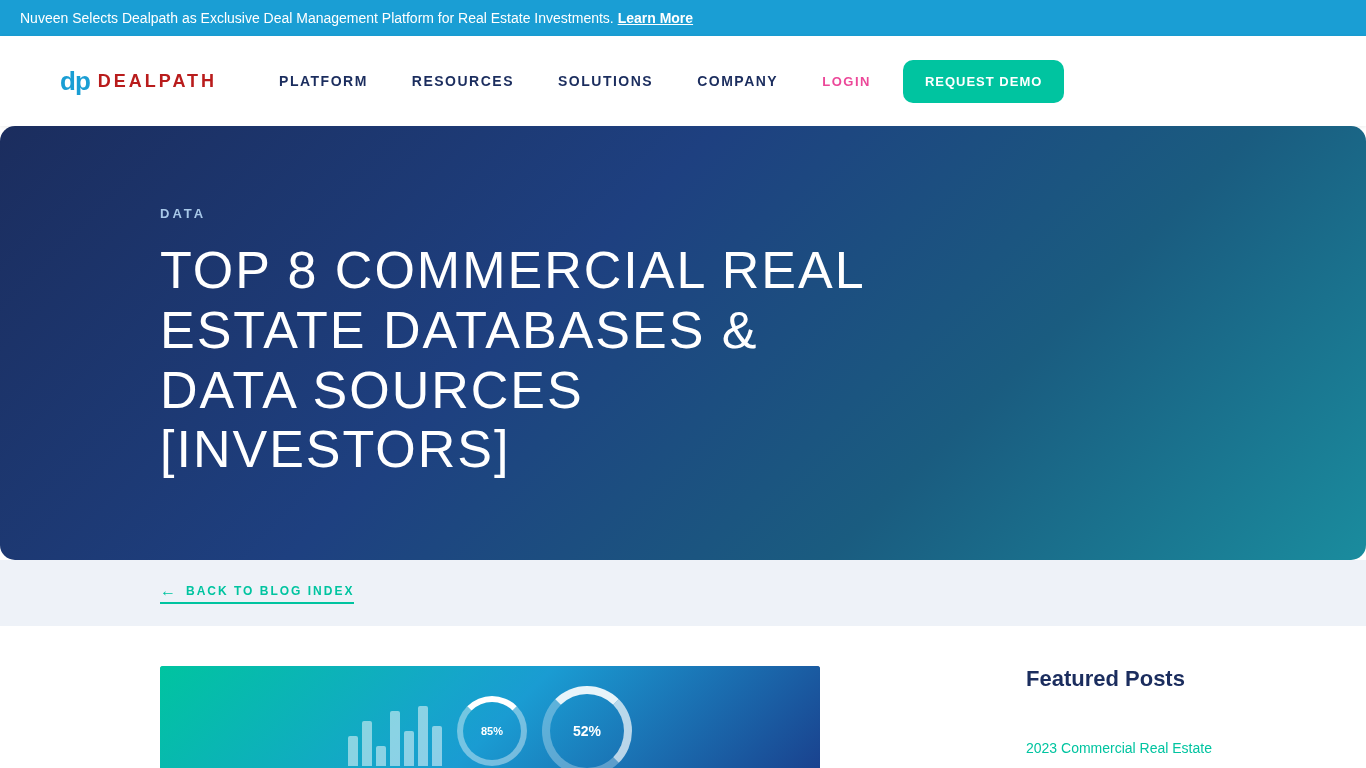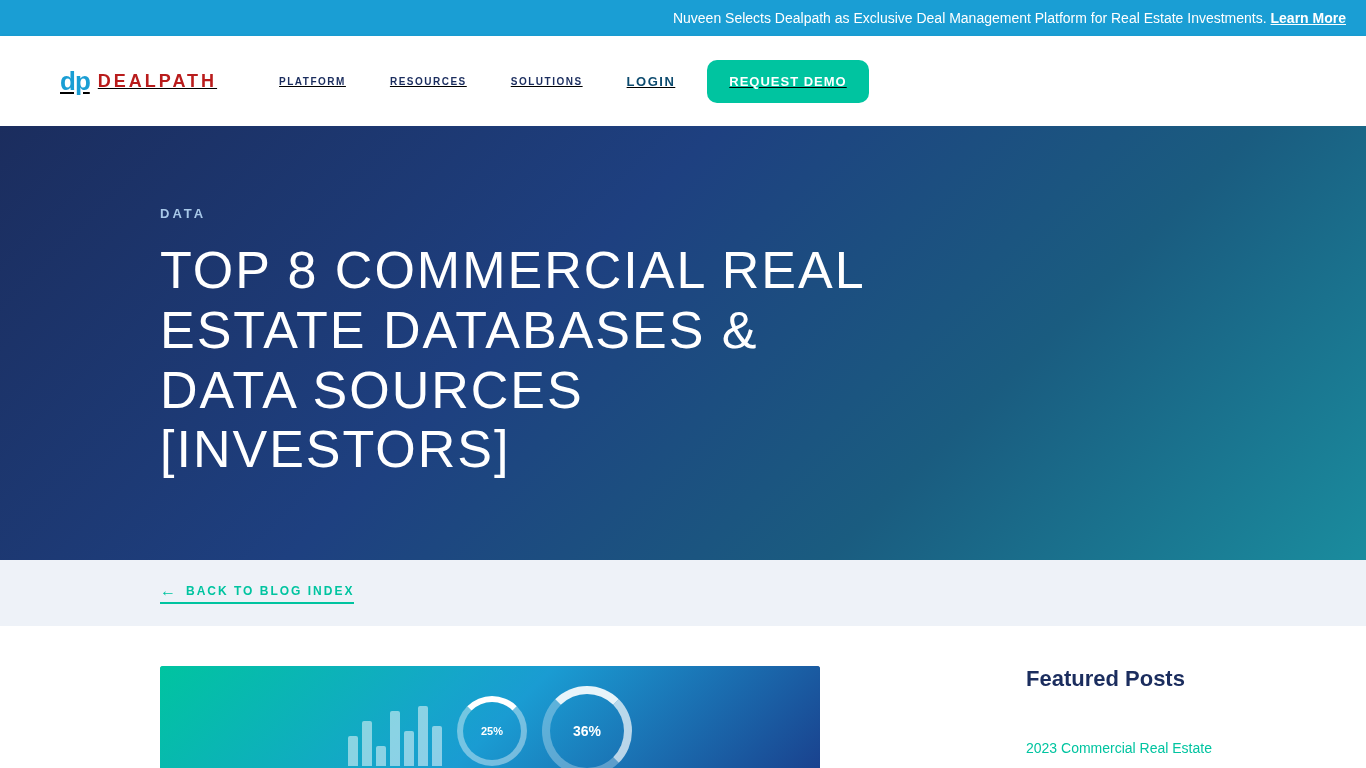--- a/index.html
+++ b/index.html
@@ -2,40 +2,39 @@
 <html><head>
   <meta charset="utf-8">
   <style>
     * { margin: 0; padding: 0; box-sizing: border-box; }
     body { font-family: 'Arial', sans-serif; width: 1366px; overflow-x: hidden; }
 
     
     .announcement-bar {
       background-color: #1a9ed4;
       color: white;
-      text-align: right;
+      text-align: left;
       padding: 10px 20px;
       font-size: 14px;
       font-weight: 400;
     }
     .announcement-bar a {
       color: white;
       font-weight: 700;
       text-decoration: underline;
     }
 
     
     .header {
       background: white;
       display: flex;
       align-items: center;
       padding: 0 60px;
       height: 90px;
       box-shadow: 0 1px 4px rgba(0,0,0,0.08);
-      text-decoration: underline;
     }
     .logo {
       display: flex;
       align-items: center;
       gap: 8px;
       text-decoration: none;
       margin-right: 40px;
     }
     .logo-dp {
       font-size: 26px;
@@ -51,36 +50,36 @@
       text-transform: uppercase;
     }
     .nav {
       display: flex;
       align-items: center;
       gap: 0;
       flex: 1;
     }
     .nav-item {
       padding: 0 22px;
-      font-size: 10px;
+      font-size: 14px;
       font-weight: 600;
       color: #1b2d5e;
       letter-spacing: 1.5px;
       text-transform: uppercase;
       cursor: pointer;
       height: 106px;
       display: flex;
       align-items: center;
       text-decoration: none;
     }
     .nav-login {
       padding: 0 22px;
       font-size: 13px;
       font-weight: 600;
-      color: #0c4a6e;
+      color: #ec4899;
       letter-spacing: 1.5px;
       text-transform: uppercase;
       cursor: pointer;
       text-decoration: none;
       height: 100px;
       display: flex;
       align-items: center;
       margin-right: 10px;
     }
     .btn-request-demo {
@@ -98,20 +97,21 @@
     }
 
     
     .hero {
       background: linear-gradient(135deg, #1b2d5e 0%, #1e4080 40%, #1a5c80 70%, #1a8c9e 100%);
       padding: 80px 60px 80px 160px;
       min-height: 390px;
       display: flex;
       flex-direction: column;
       justify-content: flex-end;
+      border-radius: 15px;
     }
     .hero-category {
       color: #a8c8e8;
       font-size: 13px;
       font-weight: 600;
       letter-spacing: 3px;
       text-transform: uppercase;
       margin-bottom: 20px;
     }
     .hero-title {
@@ -259,20 +259,21 @@
 
 <header class="header">
   <a href="#" class="logo">
     <span class="logo-dp">dp</span>
     <span class="logo-text">DEALPATH</span>
   </a>
   <nav class="nav">
     <a href="#" class="nav-item">PLATFORM</a>
     <a href="#" class="nav-item">RESOURCES</a>
     <a href="#" class="nav-item">SOLUTIONS</a>
+    <a href="#" class="nav-item">COMPANY</a>
     <a href="#" class="nav-login">LOGIN</a>
     <button class="btn-request-demo">REQUEST DEMO</button>
   </nav>
 </header>
 
 <section class="hero">
   <p class="hero-category">DATA</p>
   <h1 class="hero-title">TOP 8 COMMERCIAL REAL ESTATE DATABASES &amp; DATA SOURCES [INVESTORS]</h1>
 </section>
 
@@ -290,24 +291,24 @@
         <div class="chart-bars">
           <div class="chart-bar" style="height:30px"></div>
           <div class="chart-bar" style="height:45px"></div>
           <div class="chart-bar" style="height:20px"></div>
           <div class="chart-bar" style="height:55px"></div>
           <div class="chart-bar" style="height:35px"></div>
           <div class="chart-bar" style="height:60px"></div>
           <div class="chart-bar" style="height:40px"></div>
         </div>
         <div class="chart-circle">
-          <span>25%</span>
+          <span>85%</span>
         </div>
         <div class="chart-big-circle">
-          <span>36%</span>
+          <span>52%</span>
         </div>
       </div>
     </div>
   </div>
   <aside class="sidebar">
     <h3 class="sidebar-title">Featured Posts</h3>
     <a href="#" class="sidebar-link">2023 Commercial Real Estate</a>
   </aside>
 </section>
 

